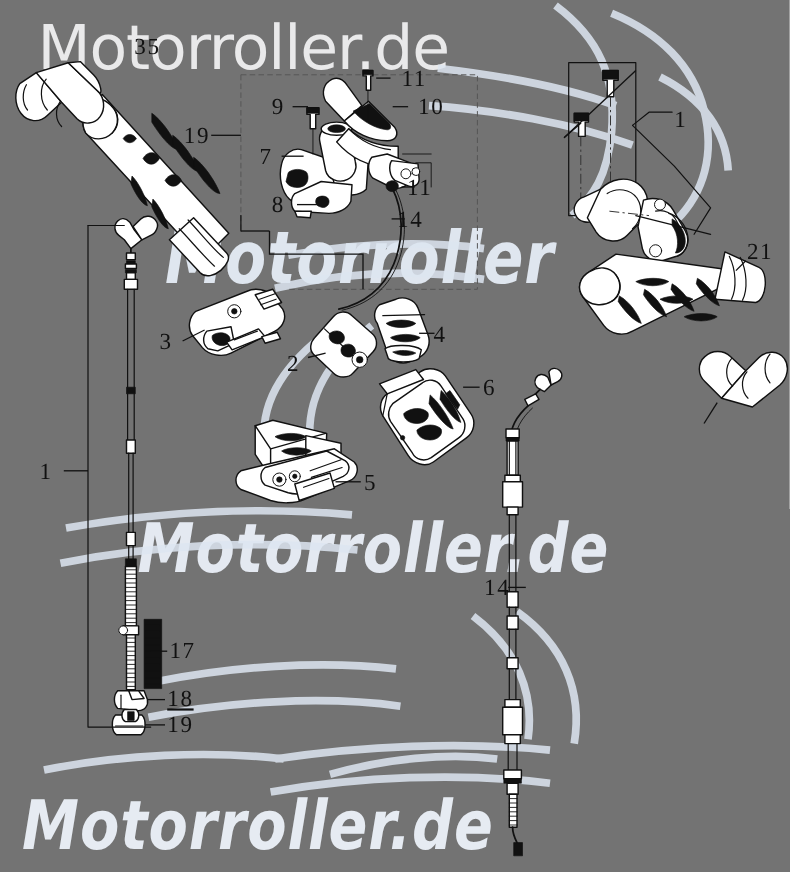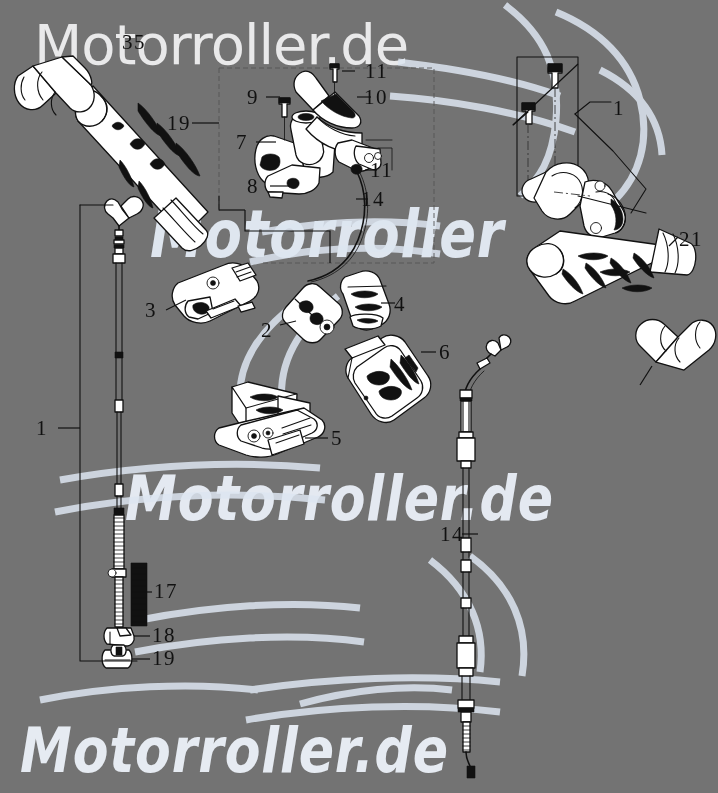--- a/index.html
+++ b/index.html
@@ -372,30 +372,30 @@
 
   </svg>
 
   <div class="lbl" style="left:122px;top:32px;">35</div>
   <div class="lbl" style="left:36px;top:163px;"></div>
   <div class="lbl" style="left:167px;top:113px;">19</div>
   <div class="lbl" style="left:247px;top:87px;">9</div>
   <div class="lbl" style="left:236px;top:132px;">7</div>
   <div class="lbl" style="left:247px;top:176px;">8</div>
   <div class="lbl" style="left:345px;top:61px;margin-left:20px;">11</div>
-  <div class="lbl" style="left:364px;top:87px;text-align:right;">10</div>
+  <div class="lbl" style="left:380px;top:87px;text-align:right;">10</div>
   <div class="lbl" style="left:370px;top:160px;">11</div>
   <div class="lbl" style="left:361px;top:189px;">14</div>
   <div class="lbl" style="left:613px;top:98px;">1</div>
-  <div class="lbl" style="left:679px;top:229px;text-align:right;">21</div>
+  <div class="lbl" style="left:679px;top:218px;text-align:right;">21</div>
   <div class="lbl" style="left:631px;top:367px;"></div>
   <div class="lbl" style="left:145px;top:300px;">3</div>
   <div class="lbl" style="left:261px;top:320px;">2</div>
   <div class="lbl" style="left:394px;top:294px;">4</div>
   <div class="lbl" style="left:439px;top:342px;">6</div>
   <div class="lbl" style="left:331px;top:428px;">5</div>
   <div class="lbl" style="left:36px;top:418px;">1</div>
   <div class="lbl" style="left:154px;top:581px;">17</div>
-  <div class="lbl" style="left:152px;top:625px;">18</div>
+  <div class="lbl" style="left:152px;top:625px;text-decoration:underline;">18</div>
   <div class="lbl" style="left:152px;top:648px;">19</div>
   <div class="lbl" style="left:440px;top:524px;">14</div>
 
 </div>
 
 </body></html>

